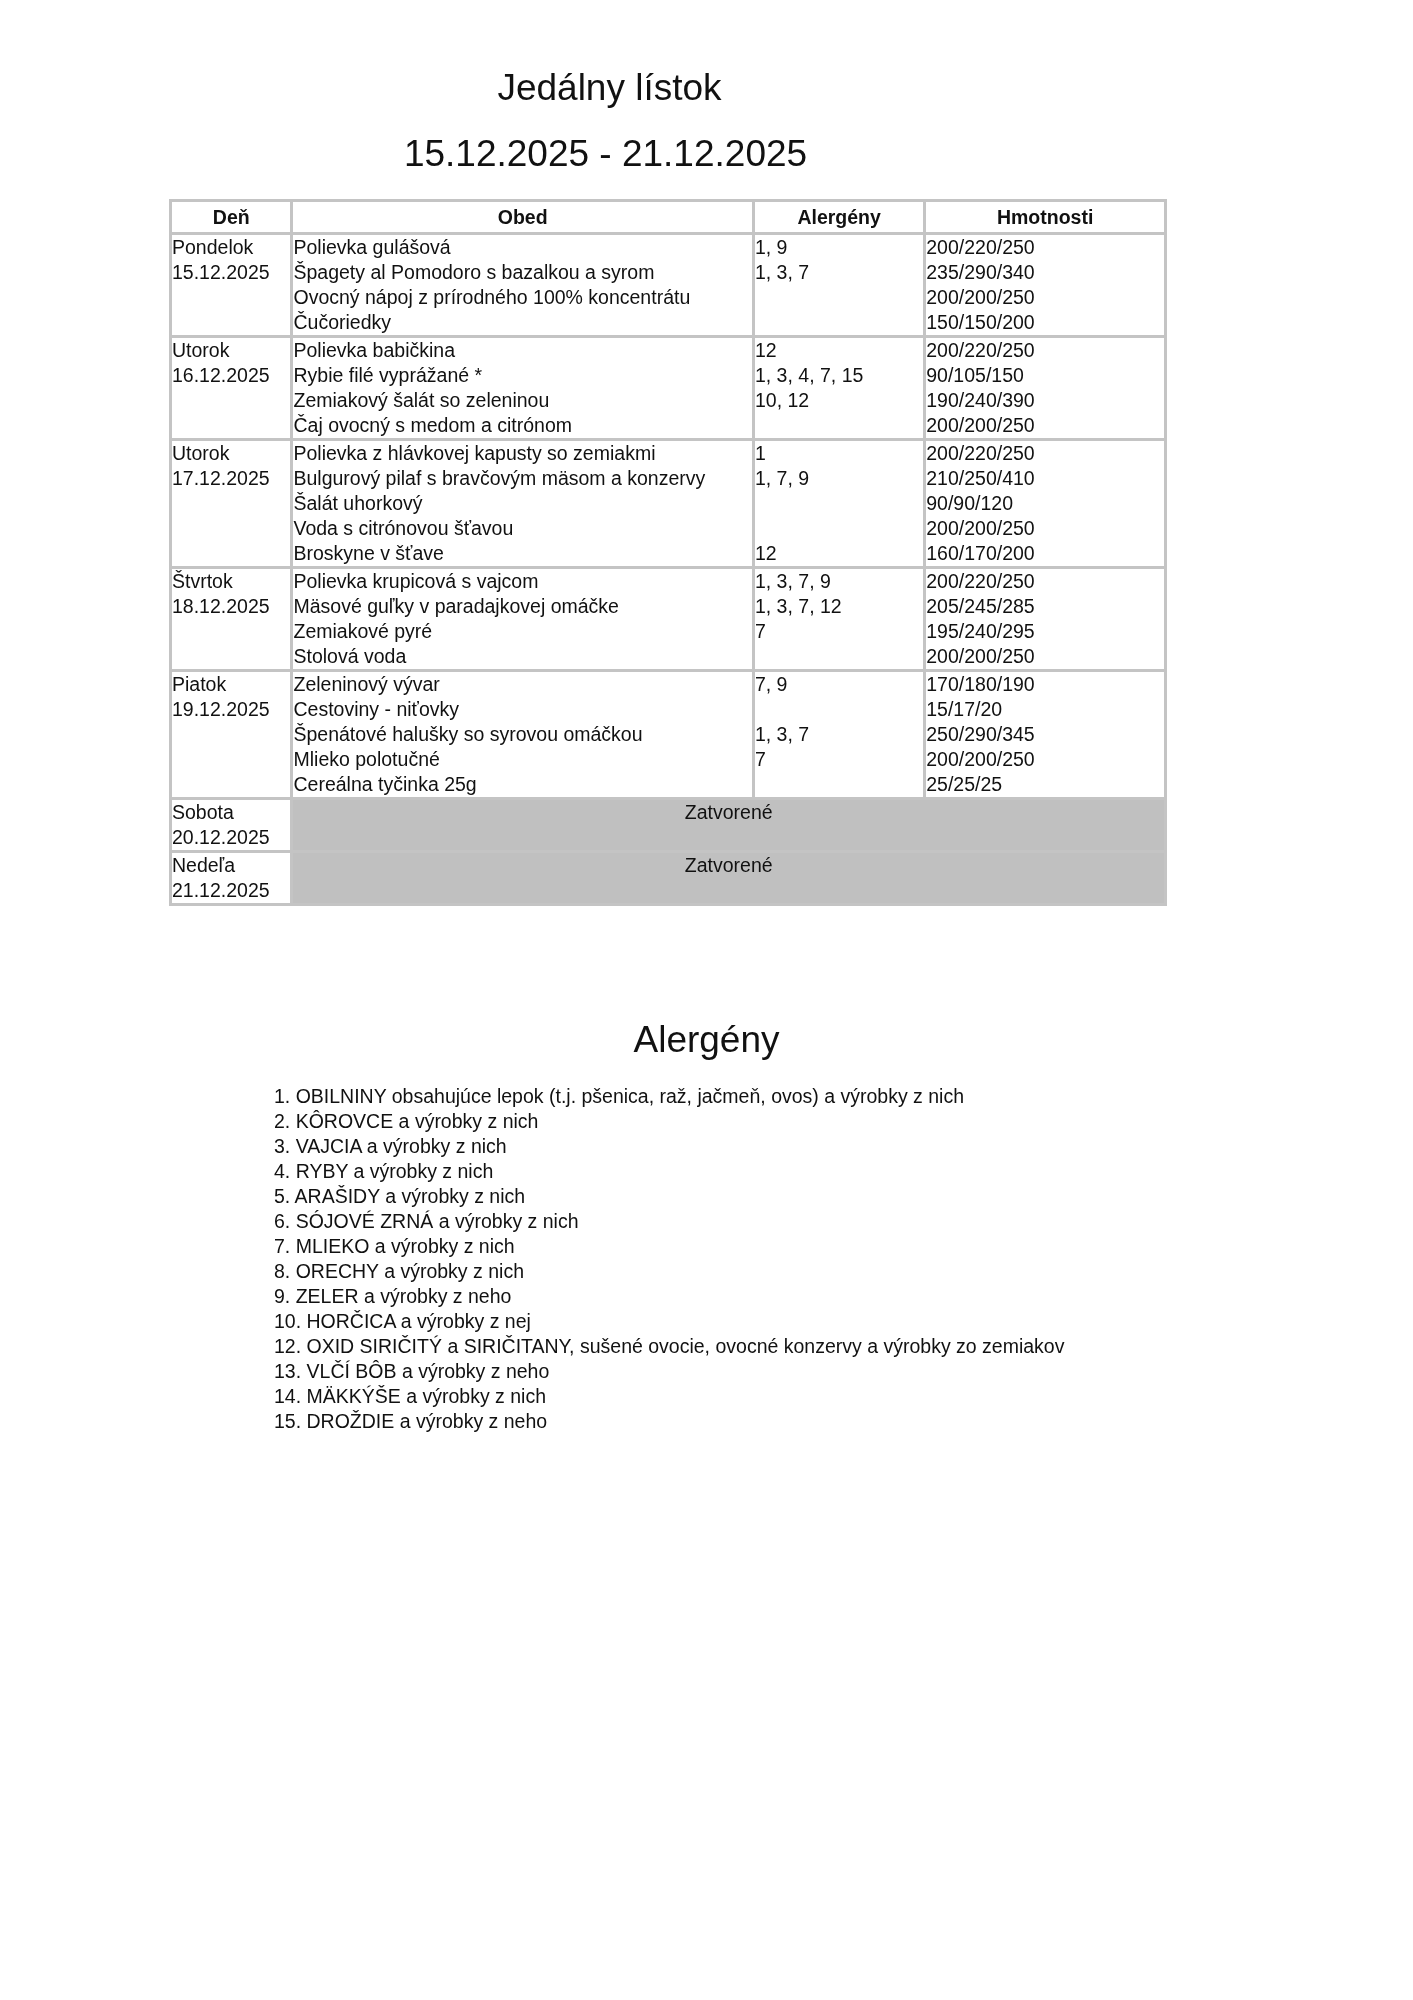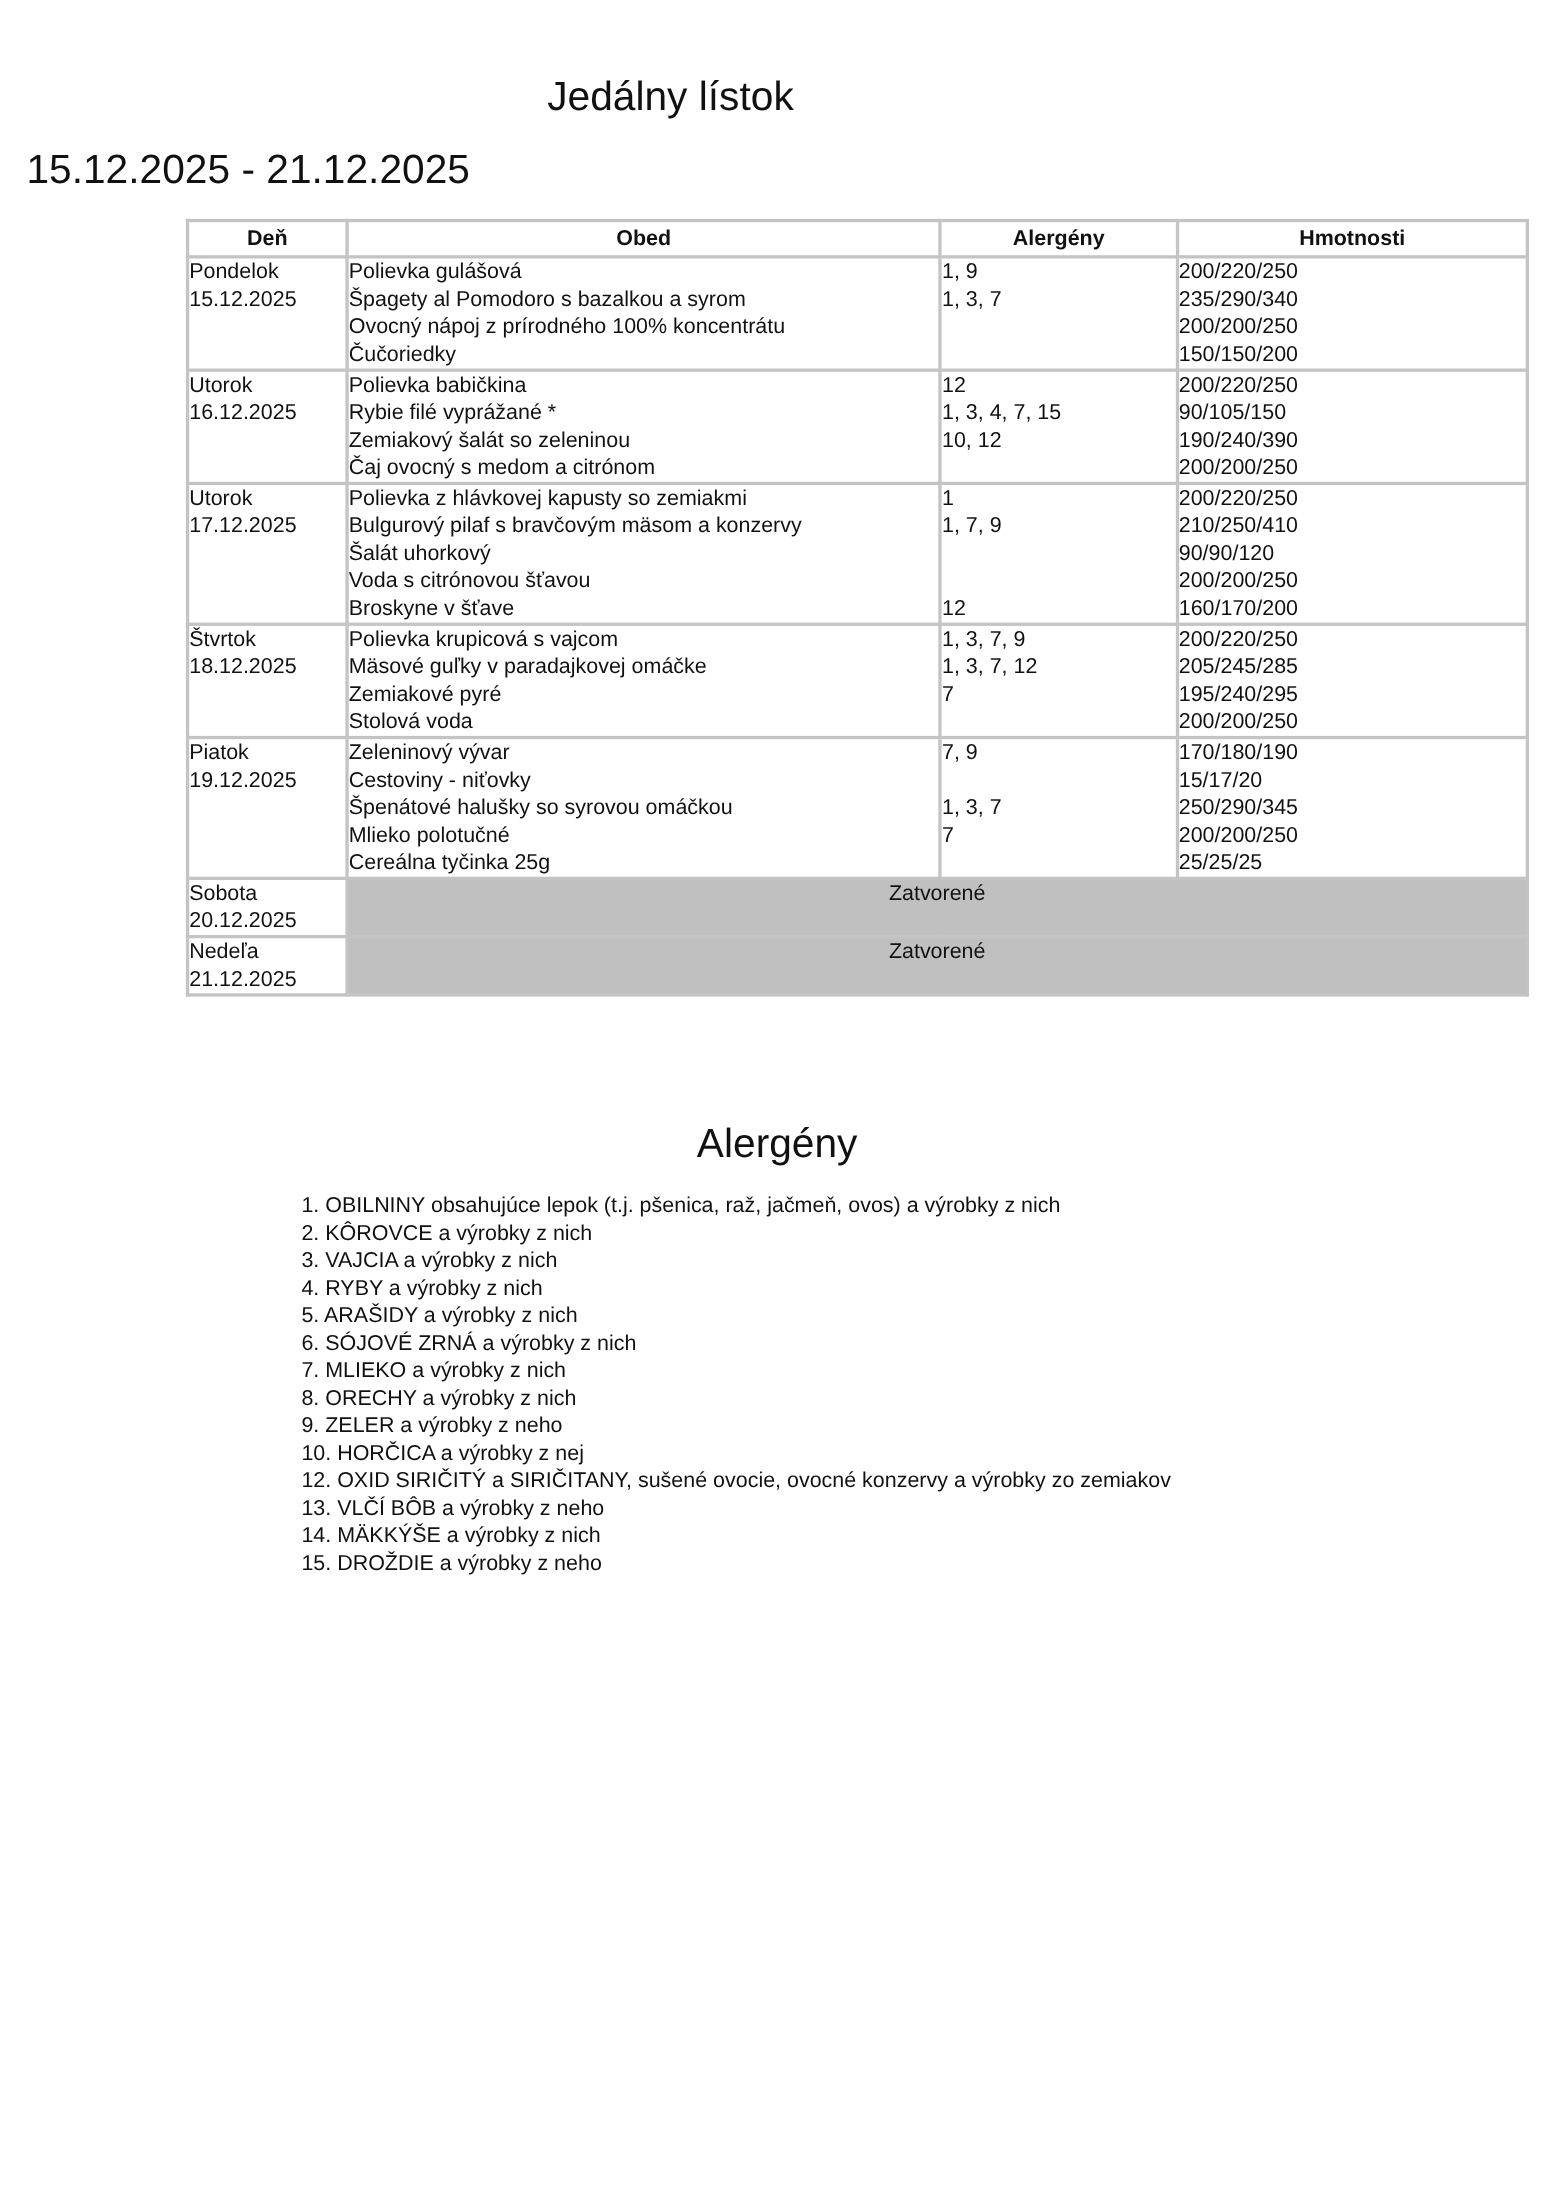--- a/index.html
+++ b/index.html
@@ -1,19 +1,19 @@
 <!DOCTYPE html>
 <html><head>
 <meta charset="utf-8">
 <style>
   html, body { margin:0; padding:0; background:#ffffff; }
   body { width:1413px; height:2000px; position:relative; font-family:"Liberation Sans", sans-serif; color:#111; }
   .title { position:absolute; left:0; width:1219px; text-align:center; top:66px; font-size:37px; line-height:44px; }
-  .subtitle { position:absolute; left:0; width:1211px; top:132px; font-size:37px; line-height:44px;padding-left:24px; }
-  table.menu { position:absolute; left:169px; top:199px; width:1221px; border-collapse:collapse; font-size:19.5px; line-height:25px; }
+  .subtitle { position:absolute; left:0; width:1211px; text-align:center; top:132px; font-size:37px; line-height:44px; }
+  table.menu { position:absolute; left:169px; top:199px; width:998px; border-collapse:collapse; font-size:19.5px; line-height:25px; }
   table.menu th, table.menu td { border:3px solid #c4c4c4; vertical-align:top; padding:0; }
   table.menu th { height:30px; font-weight:bold; text-align:center; line-height:30px; }
   col.c-day { width:128px; } col.c-meal { width:476px; } col.c-al { width:190px; } col.c-wt { width:281px; }
   td.day { padding:5px 6px 4px 6px; }
   td.meal { padding:5px 6px 4px 6px; }
   td.al, td.wt { padding:5px 4px 4px 4px;margin-top:12px; }
   td.closed { background:#c0c0c0; text-align:center; vertical-align:middle; }
   .line { display:block; height:25px; white-space:nowrap; }
   .al-title { position:absolute; left:0; width:1413px; text-align:center; top:1018px; font-size:37px; line-height:44px; }
   .al-list { position:absolute; left:274px; top:1084px; font-size:19.5px; line-height:25px; margin:0; padding:0; list-style:none; }

